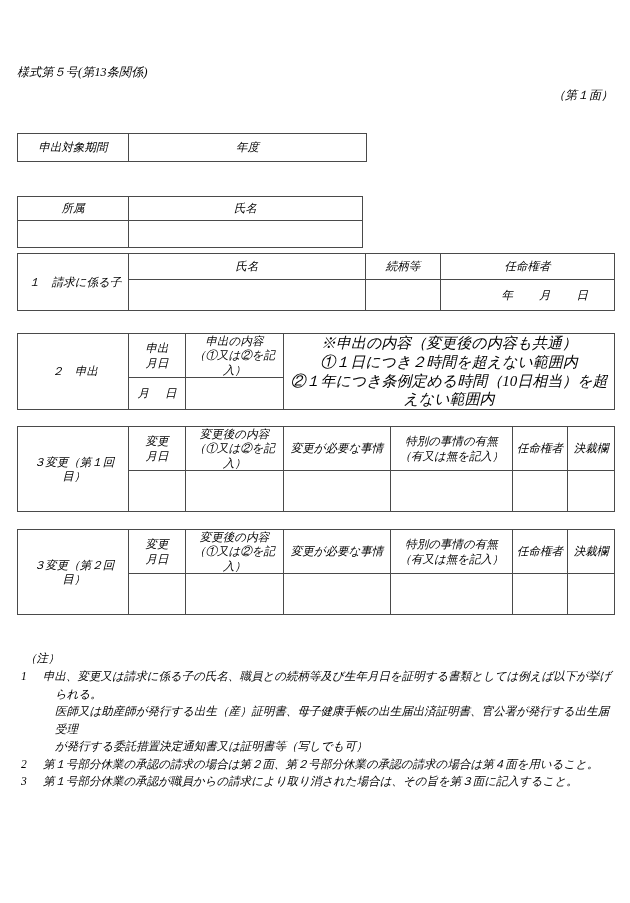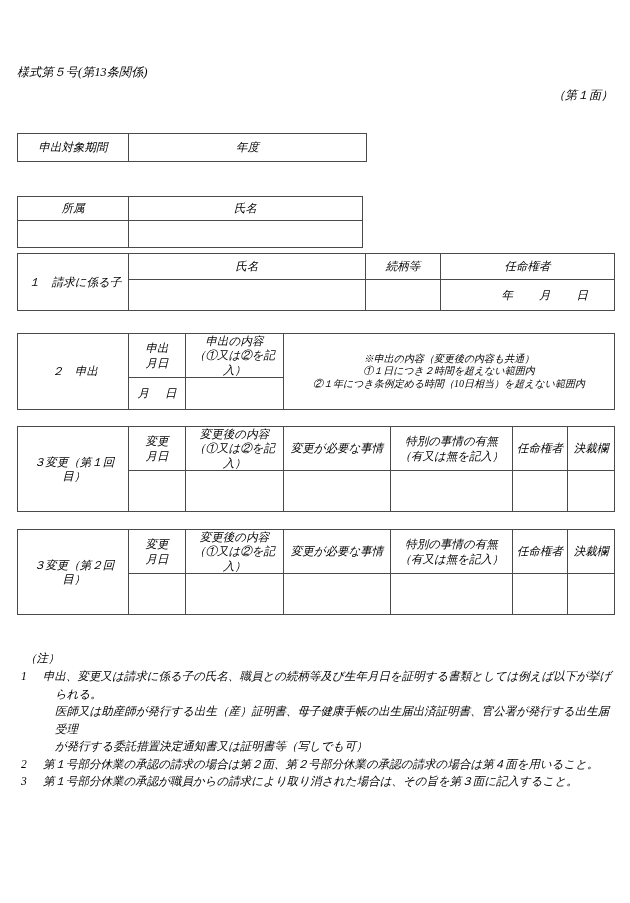--- a/index.html
+++ b/index.html
@@ -89,21 +89,21 @@
     display: flex;
     justify-content: center;
     gap: 16px;
   }
 
   
   td.note-cell {
     text-align: left;
     padding: 3px 6px 3px 6px;
     line-height: 1.45;
-    font-size: 10px;
+    font-size: 15px;
   }
 
   
   .notes {
     position: absolute;
     left: 17px;
     top: 650px;
     width: 600px;
     font-size: 11.5px;
     line-height: 1.52;

